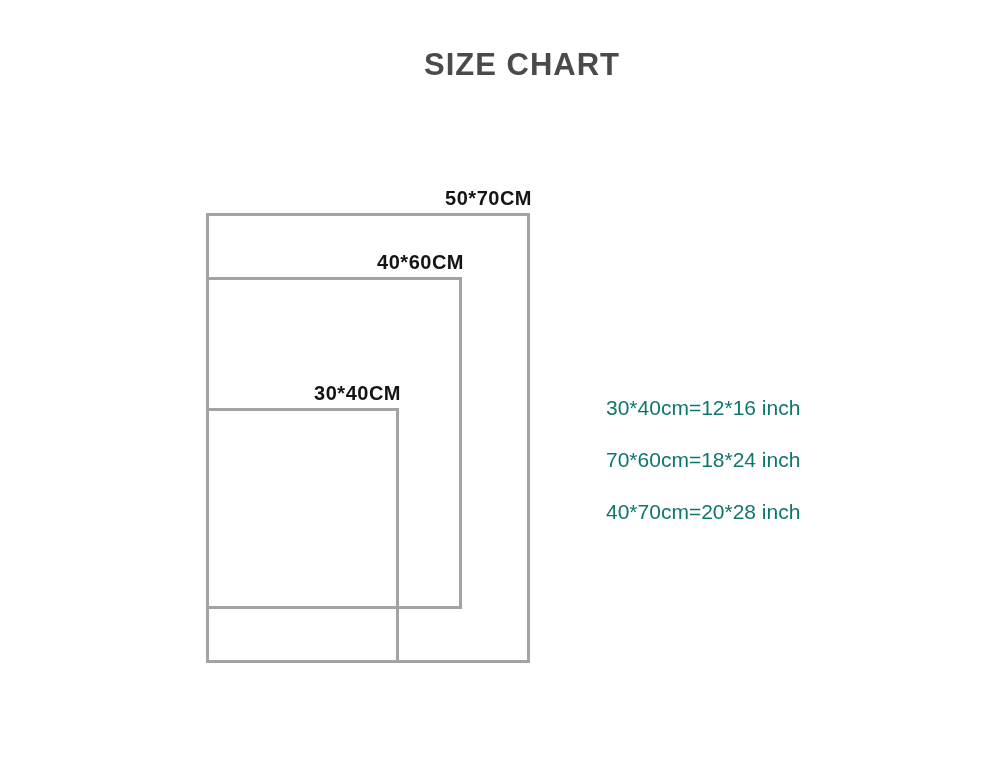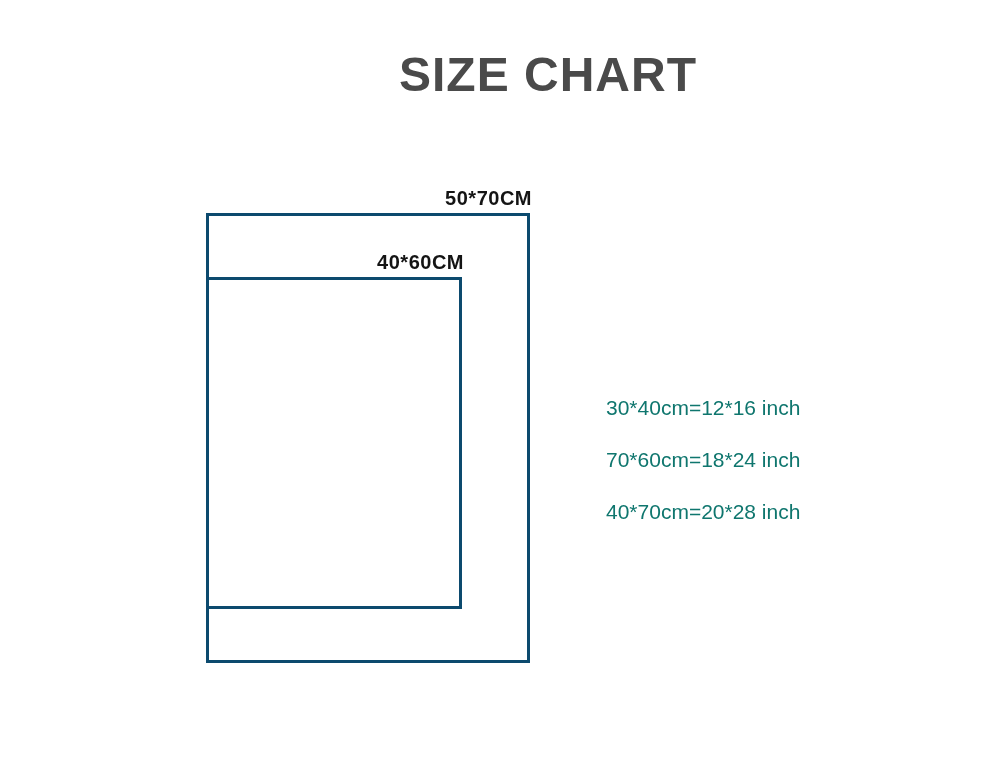--- a/index.html
+++ b/index.html
@@ -11,33 +11,33 @@
     position: relative;
     width: 990px;
     height: 772px;
     background: #ffffff;
     overflow: hidden;
     font-family: "Liberation Sans", sans-serif;
   }
   .title {
     position: absolute;
     top: 47px;
-    left: 548px;
+    left: 522px;
     transform: translateX(-50%);
     margin: 0;
-    font-size: 48px;
+    font-size: 31px;
     font-weight: 700;
     letter-spacing: 1px;
     color: #4a4a4a;
     white-space: nowrap;
   }
   .rect {
     position: absolute;
     box-sizing: border-box;
-    border: 3px solid #0c4a6e;
+    border: 3px solid #a3a3a3;
     background: transparent;
   }
   .rect-50x70 {
     left: 206px;
     top: 213px;
     width: 324px;
     height: 450px;
   }
   .rect-40x60 {
     left: 206px;
@@ -84,20 +84,23 @@
   <h1 class="title">SIZE CHART</h1>
 
   <div class="rect rect-50x70">
     <span class="rect-label">50*70CM</span>
   </div>
 
   <div class="rect rect-40x60">
     <span class="rect-label">40*60CM</span>
   </div>
 
+  <div class="rect rect-30x40">
+    <span class="rect-label">30*40CM</span>
+  </div>
 
   <div class="conversions">
     <div class="conversion-line">30*40cm=12*16 inch</div>
     <div class="conversion-line">70*60cm=18*24 inch</div>
     <div class="conversion-line">40*70cm=20*28 inch</div>
   </div>
 
 </div>
 
 </body></html>

